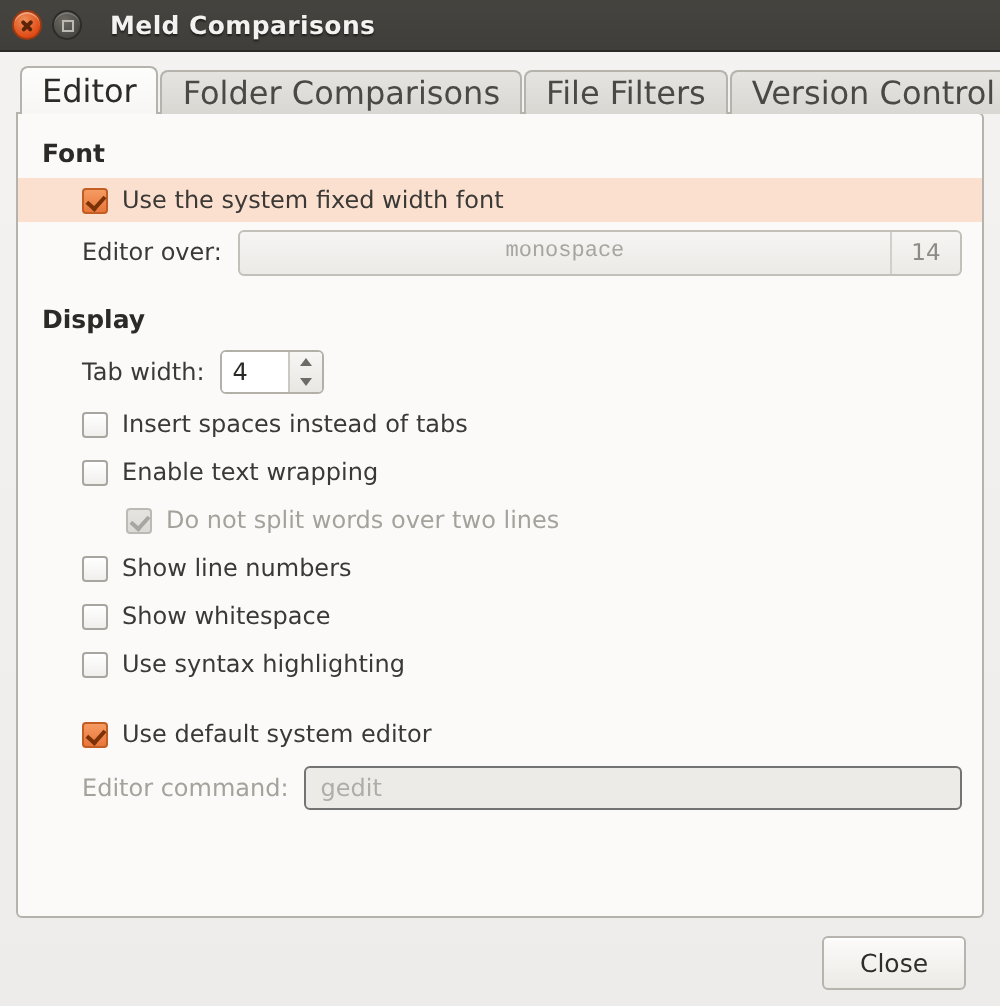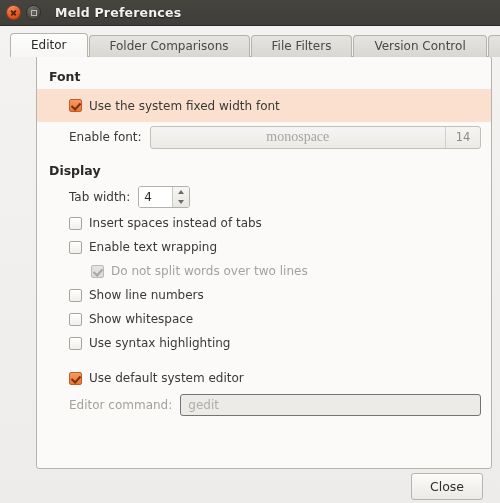--- a/index.html
+++ b/index.html
@@ -109,22 +109,22 @@
     align-items: flex-end;
     height: 25px;
     position: relative;
     z-index: 2;
     margin-bottom: -1px;
     padding-left: 2px;
   }
   .tab {
     height: 22px;
     line-height: 21px;
-    padding: 0 20px;
-    font-size: 12px;
+    padding: 0 10px;
+    font-size: 16px;
     color: #4b4945;
     background: linear-gradient(#e6e4e0, #d9d7d2);
     border: 1px solid #b6b3ad;
     border-bottom: none;
     border-top-left-radius: 4px;
     border-top-right-radius: 4px;
     margin-right: 1px;
     white-space: nowrap;
     box-sizing: border-box;
     position: relative;
@@ -142,21 +142,20 @@
   .notebook-page {
     flex: 1 1 auto;
     background: #fbfaf9;
     border: 1px solid #b6b3ad;
     border-radius: 0 3px 3px 3px;
     box-sizing: border-box;
     padding: 10px 10px 8px 10px;
     position: relative;
     overflow: hidden;
     min-height: 0;
-    margin-left: 28px;
   }
 
   
   .section-title {
     font-weight: bold;
     font-size: 12.5px;
     color: #2b2a27;
     margin: 2px 0 5px 2px;
   }
   .section + .section { margin-top: 11px; }
@@ -168,21 +167,21 @@
     padding-left: 22px;
     box-sizing: border-box;
   }
   .row.indent2 { padding-left: 44px; }
 
   .row.highlighted {
     background: #fbe0cf;
     margin-left: -10px;
     margin-right: -10px;
     padding-left: 32px;
-    height: 33px;
+    height: 22px;
   }
 
   .label {
     color: #3a3936;
     font-size: 12px;
     white-space: nowrap;
   }
   .label.dim { color: #a5a29c; }
 
   
@@ -231,22 +230,22 @@
     border: 1px solid #c3c0ba;
     border-radius: 3px;
     box-sizing: border-box;
     overflow: hidden;
   }
   .fontbutton .face {
     flex: 1 1 auto;
     display: flex;
     align-items: center;
     justify-content: center;
-    font-family: Liberation Serif, serif;
-    font-size: 14px;
+    font-family: Liberation Mono, monospace;
+    font-size: 11px;
     color: #a8a5a0;
   }
   .fontbutton .size {
     flex: 0 0 auto;
     width: 34px;
     display: flex;
     align-items: center;
     justify-content: center;
     font-size: 11.5px;
     color: #8e8b86;
@@ -316,21 +315,21 @@
     display: flex;
     align-items: center;
     padding-left: 7px;
     font-size: 12px;
     color: #b0ada7;
   }
 
   
   .action-area {
     flex: 0 0 auto;
-    height: 34px;
+    height: 44px;
     display: flex;
     align-items: center;
     justify-content: flex-end;
     padding: 0 9px 0 0;
     box-sizing: border-box;
   }
   .button {
     min-width: 72px;
     height: 27px;
     padding: 0 14px;
@@ -348,21 +347,21 @@
   }
 </style>
 </head>
 <body>
 
 <div class="window">
 
   <div class="titlebar">
     <div class="winbtn close"></div>
     <div class="winbtn maximize"></div>
-    <div class="title-text">Meld Preferences</div>
+    <div class="title-text">Meld Comparisons</div>
   </div>
 
   <div class="dialog-body">
 
     <div class="tabstrip">
       <div class="tab active">
         <span>Editor</span>
       </div>
       <div class="tab">
         <span>Folder Comparisons</span>
@@ -385,21 +384,21 @@
 
       <div class="section">
         <div class="section-title">Font</div>
 
         <div class="row highlighted">
           <span class="checkbox checked"></span>
           <span class="label">Use the system fixed width font</span>
         </div>
 
         <div class="row" style="height:30px;">
-          <span class="label">Enable font:</span>
+          <span class="label">Editor over:</span>
           <div class="fontbutton">
             <div class="face">monospace</div>
             <div class="size">14</div>
           </div>
         </div>
       </div>
 
       <div class="section">
         <div class="section-title">Display</div>
 

